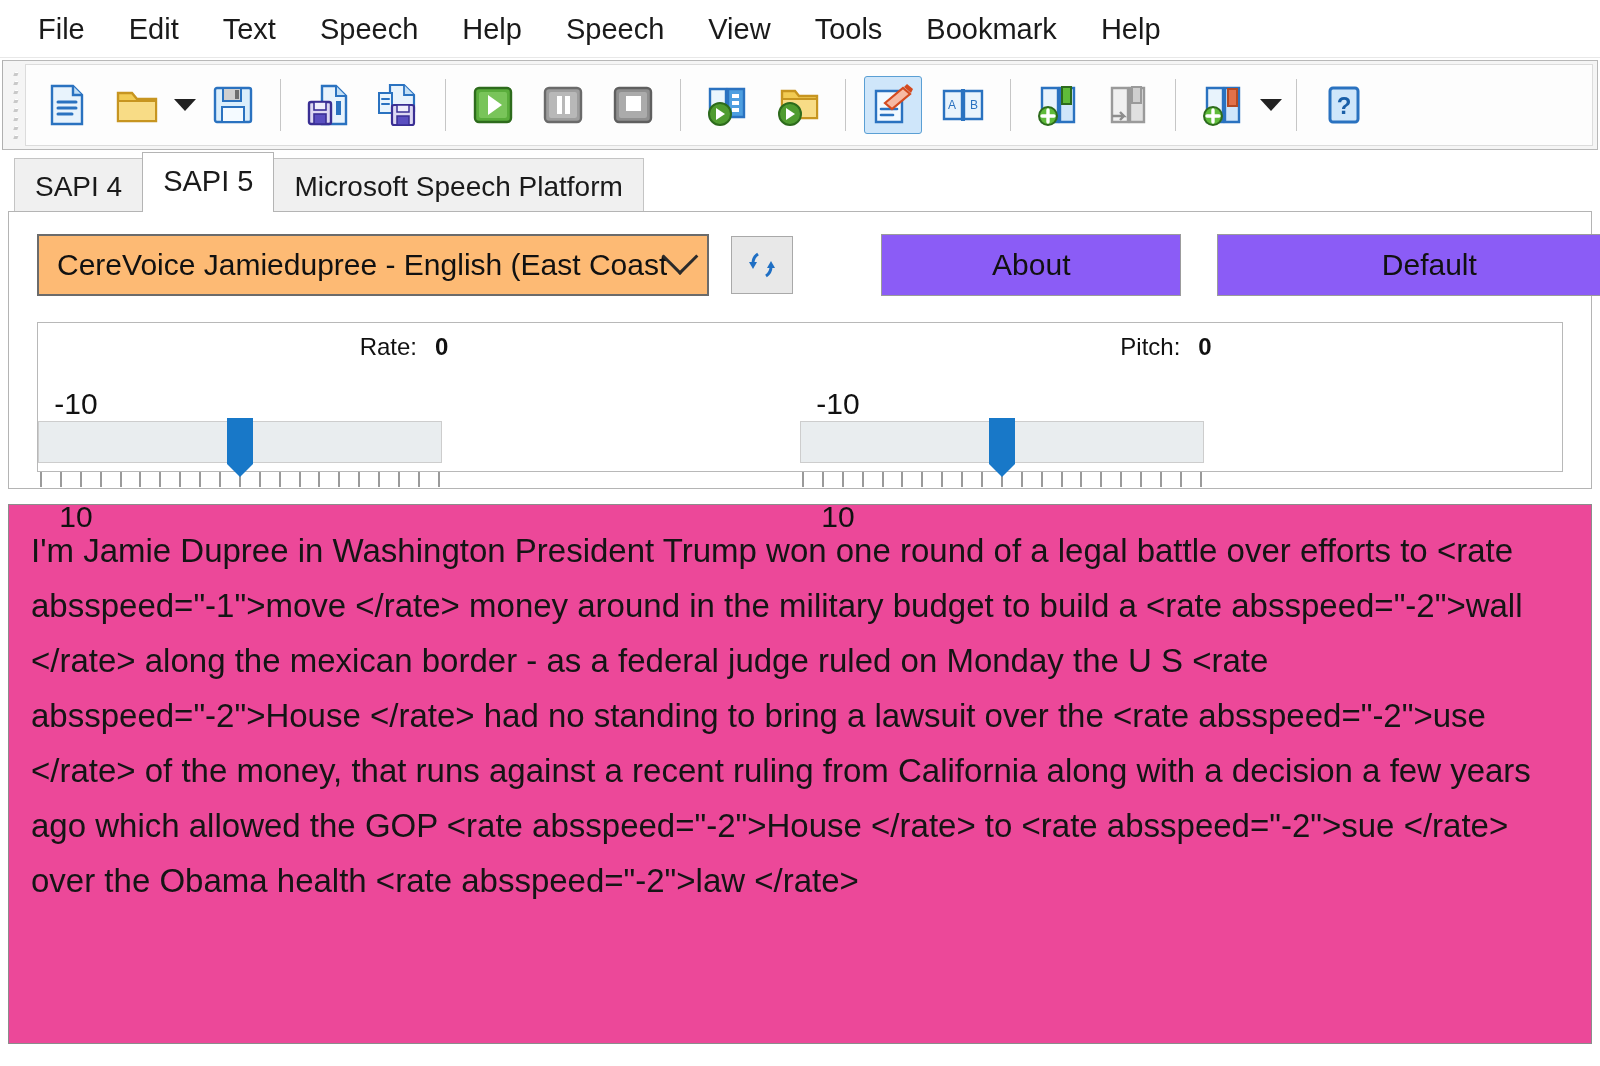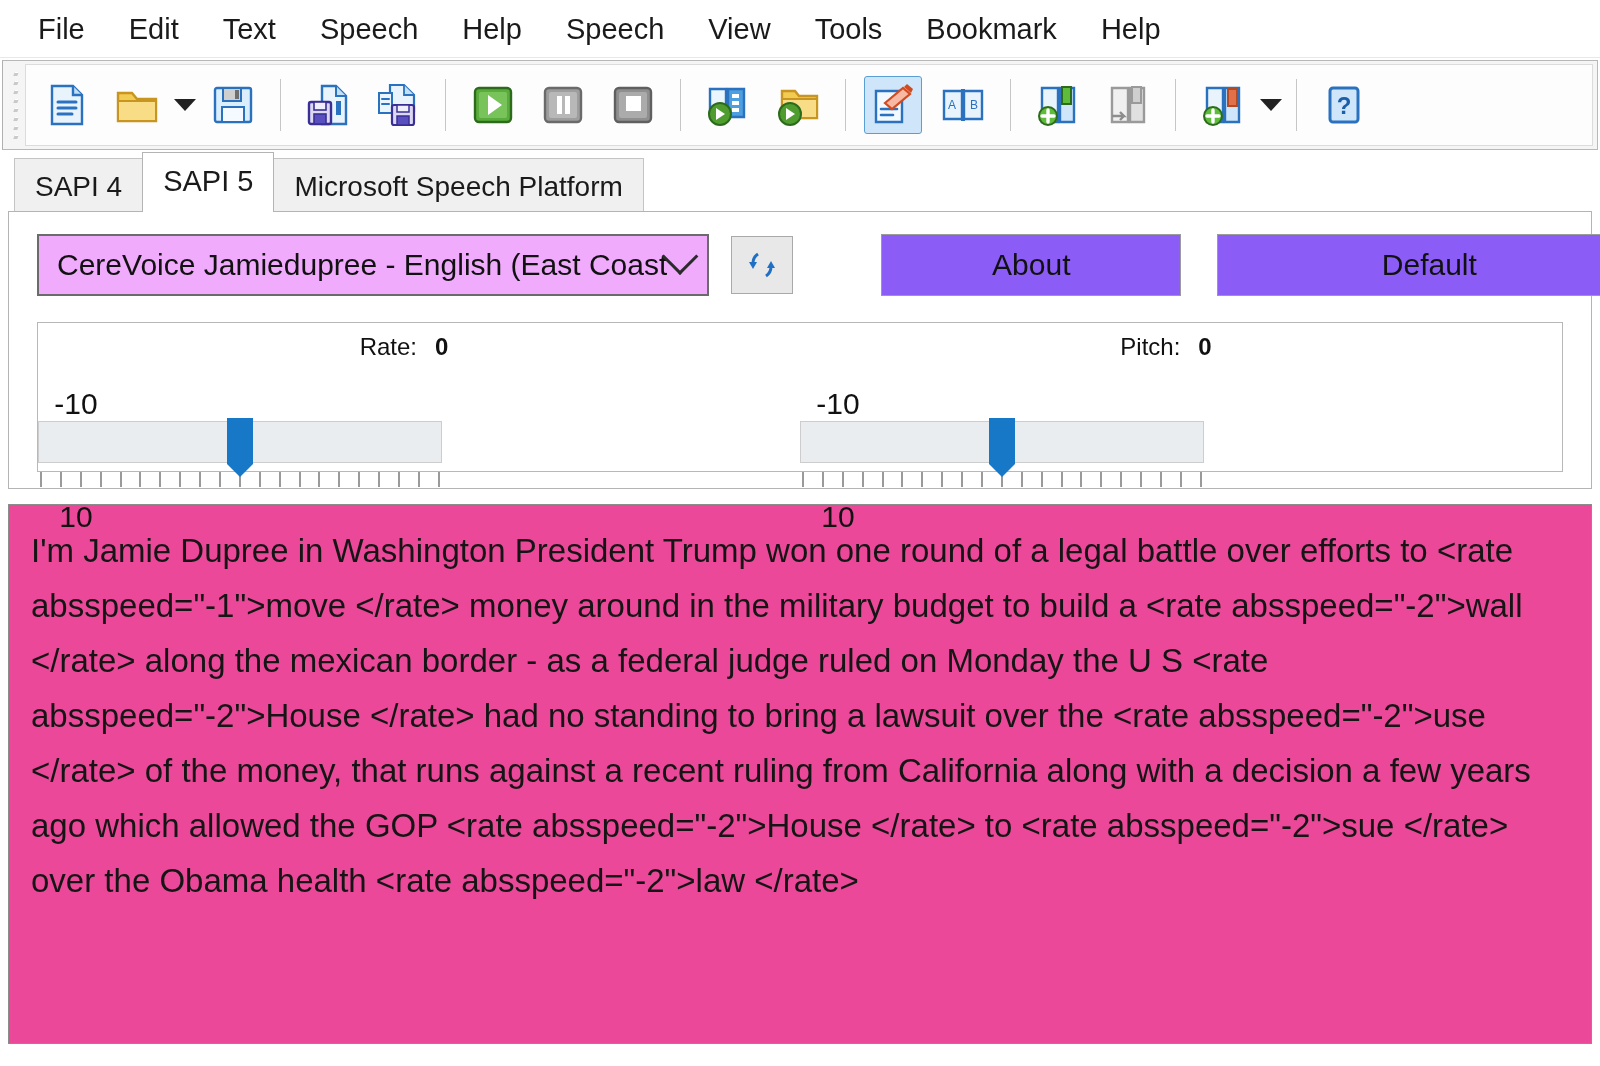--- a/index.html
+++ b/index.html
@@ -135,21 +135,21 @@
     height: 278px;
     padding: 22px 28px;
     position: relative;
     top: -1px;
   }
   .row1 { display: flex; align-items: center; }
 
   .combo {
     width: 710px; height: 62px;
     border: 2px solid #6b6b6b;
-    background: #f0abfc;
+    background: #fdba74;
     display: flex; align-items: center;
     padding: 0 14px 0 18px;
     cursor: default;
   }
   .combo-text {
     flex: 1;
     font-size: 30px;
     color: #111;
     white-space: nowrap;
     overflow: hidden;

